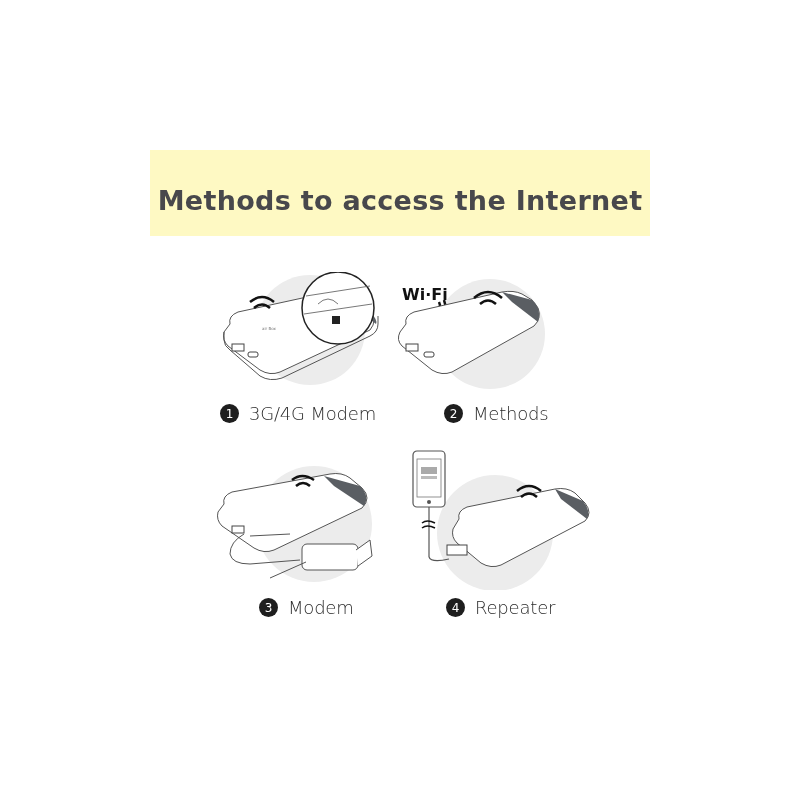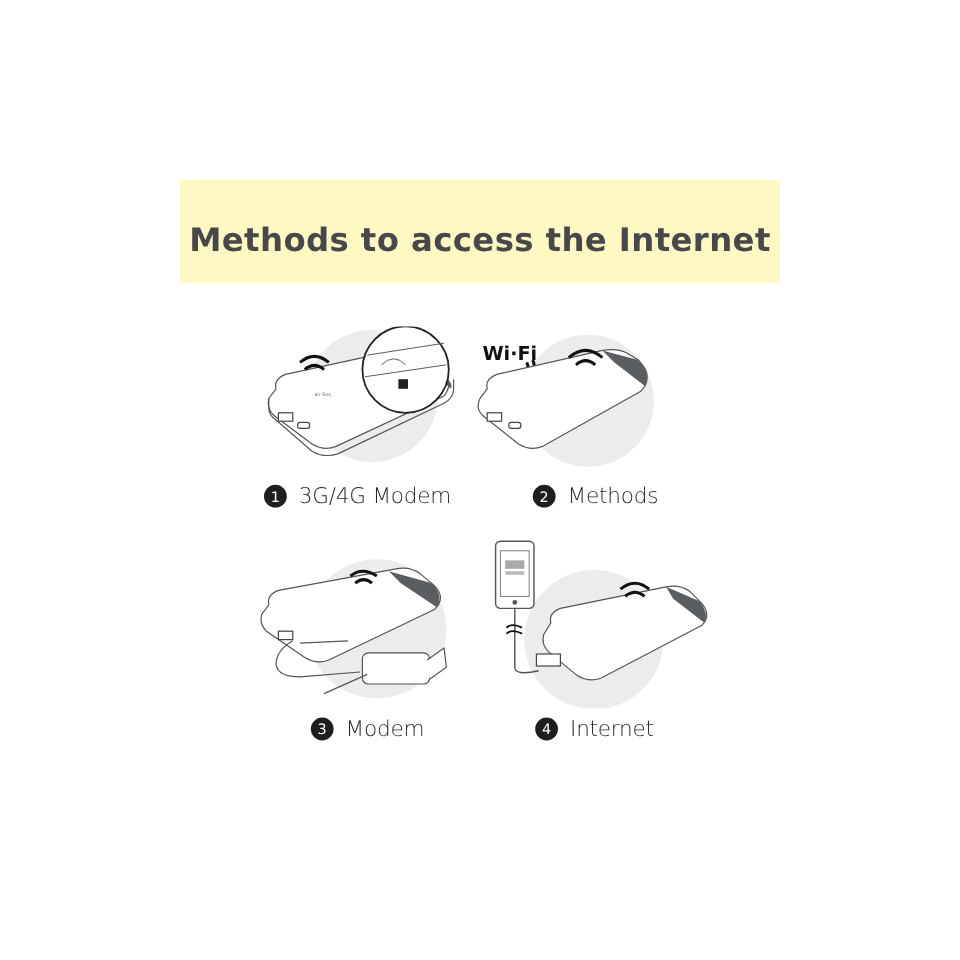--- a/index.html
+++ b/index.html
@@ -99,14 +99,14 @@
     <path d="M116 52 Q124 45 132 52" fill="none" stroke="#111" stroke-width="2.5"></path>
   </svg>
 </div>
 
 <div class="label" style="left:259px; top:597px;">
   <span class="num">3</span>
   <span class="label-text">Modem</span>
 </div>
 <div class="label" style="left:446px; top:597px;">
   <span class="num">4</span>
-  <span class="label-text">Internet</span>
+  <span class="label-text">Repeater</span>
 </div>
 
 </body></html>

